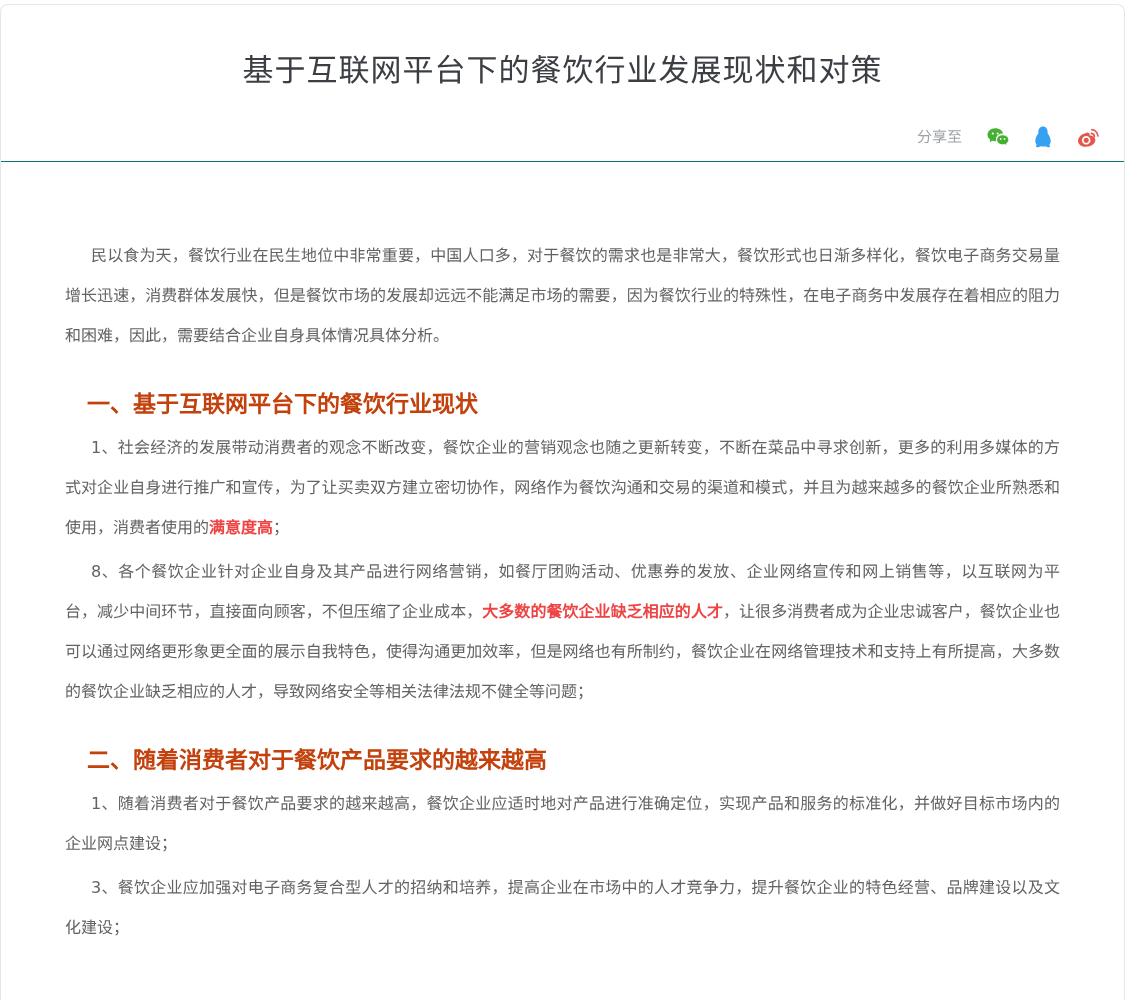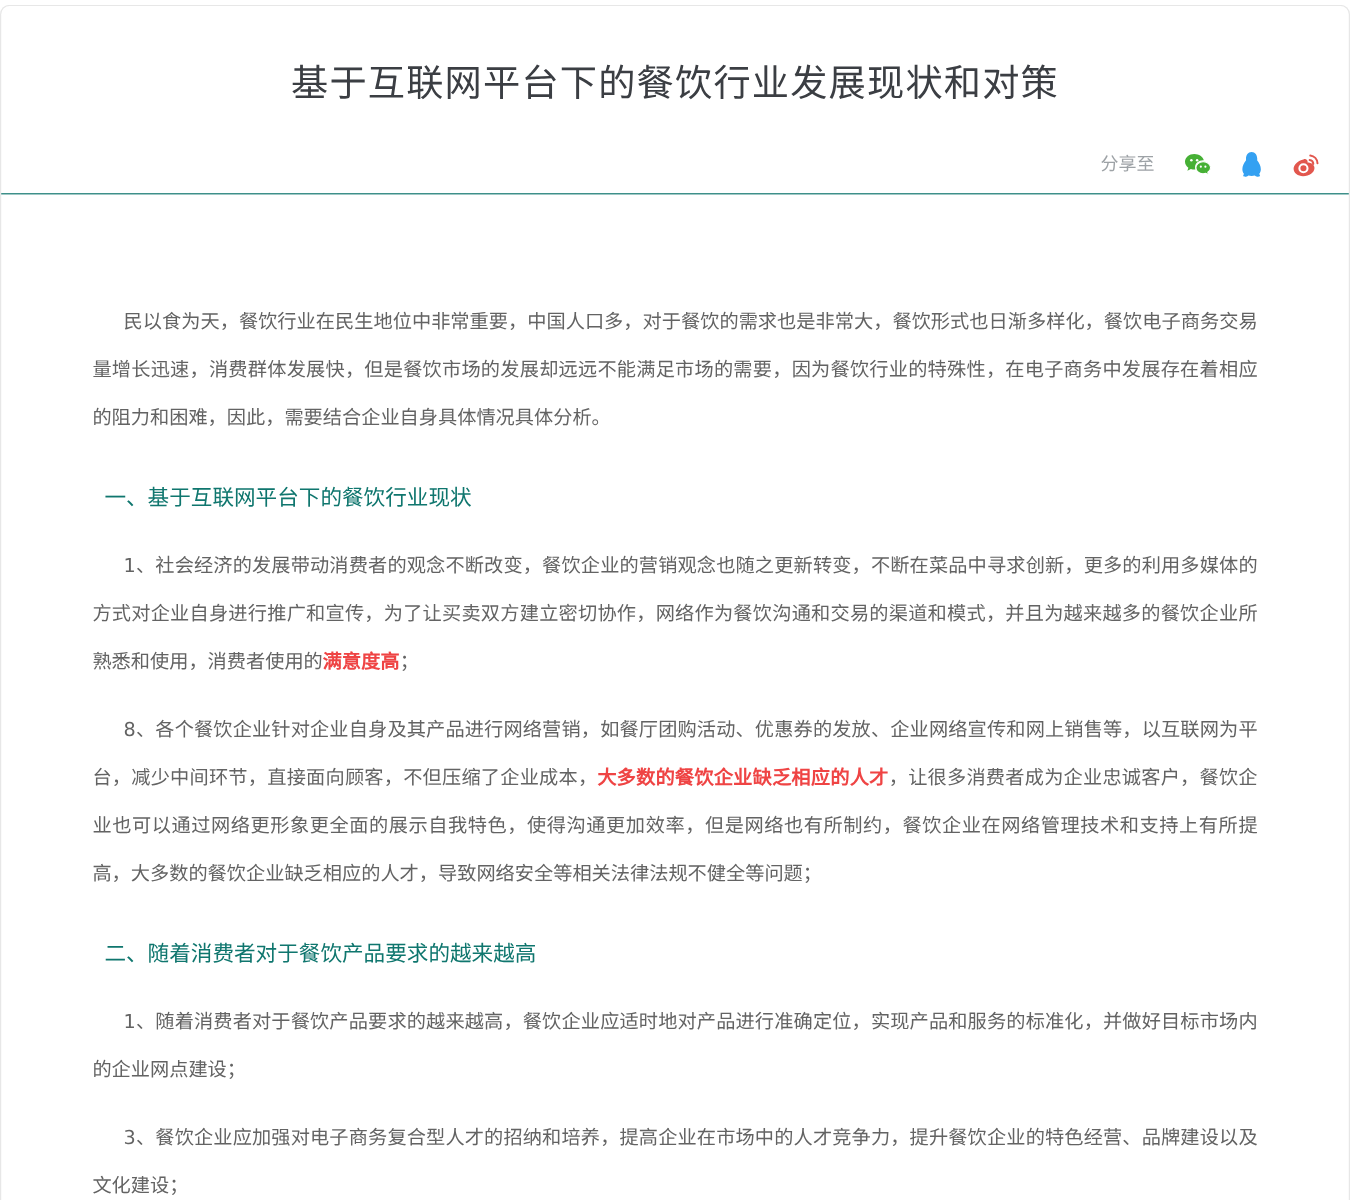--- a/index.html
+++ b/index.html
@@ -53,37 +53,37 @@
     width: 24px;
     height: 24px;
     cursor: pointer;
     text-decoration: none;
   }
   .share-btn svg { width: 24px; height: 24px; display: block; }
   .article-body {
     padding: 70px 60px 20px;
   }
   .article-body p {
-    margin: 16px;
+    margin: 4px;
     font-size: 16px;
     line-height: 40px;
     color: #636363;
     text-align: justify;
     text-indent: 26px;
   }
   .article-body strong {
     font-weight: 700;
     color: #ef4444;
   }
   .section-heading {
     margin: 28px 0 0;
-    font-size: 18px;
-    font-weight: 400;
+    font-size: 23px;
+    font-weight: 700;
     line-height: 40px;
-    color: #0f766e;
+    color: #c2410c;
     text-indent: 26px;
   }
 </style>
 </head>
 <body>
 
 <div class="card">
 
   <header class="article-header">
     <h1 class="page-title">基于互联网平台下的餐饮行业发展现状和对策</h1>

